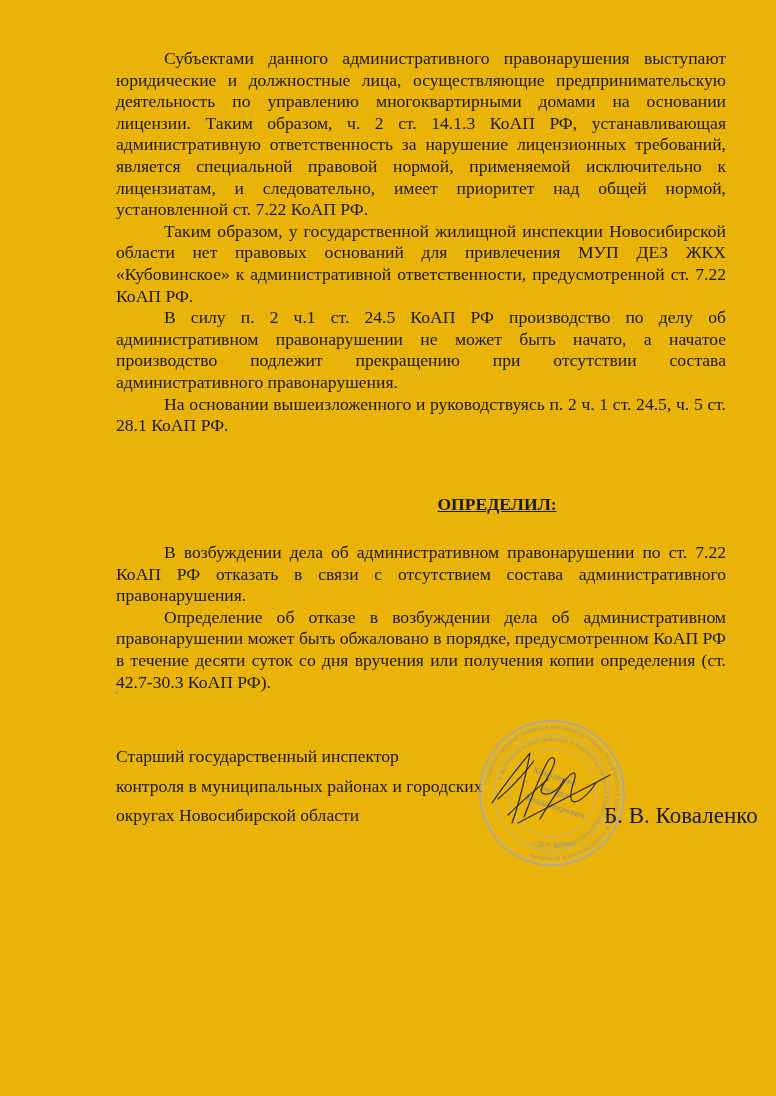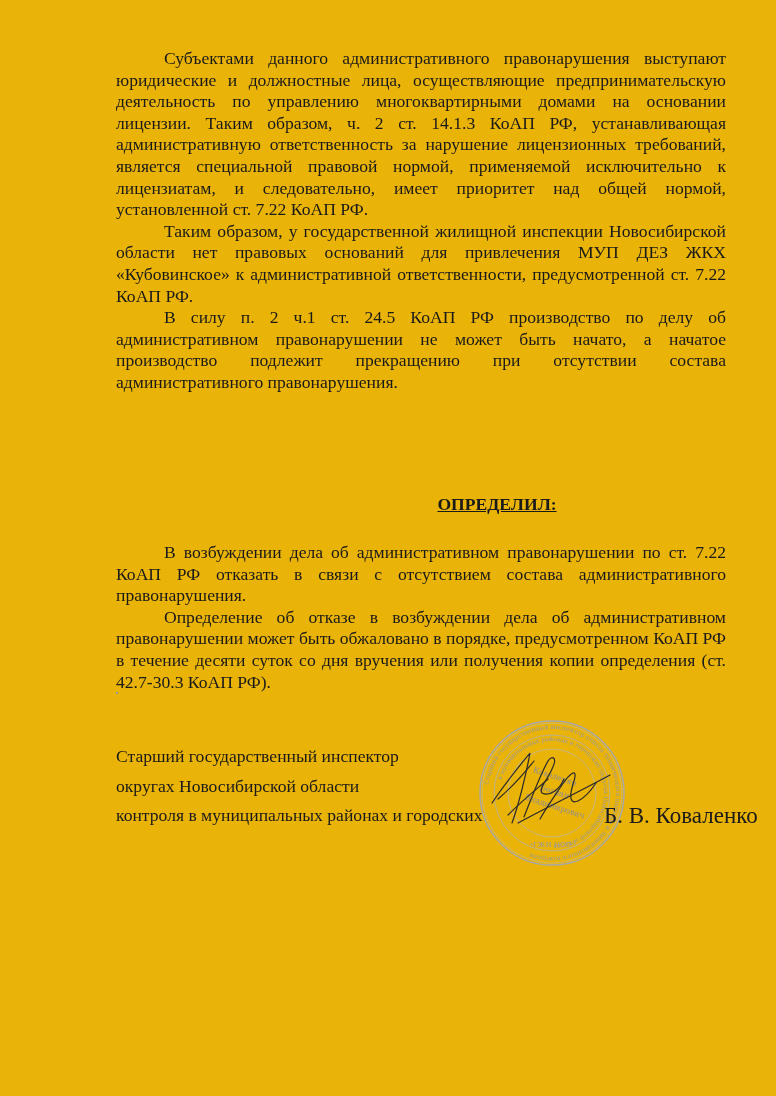--- a/index.html
+++ b/index.html
@@ -82,35 +82,36 @@
   </style>
 </head>
 <body>
 
 <div class="page">
 
   <div class="body-text" style="top:48px;">
     <p class="para">Субъектами данного административного правонарушения выступают юридические и должностные лица, осуществляющие предпринимательскую деятельность по управлению многоквартирными домами на основании лицензии. Таким образом, ч. 2 ст. 14.1.3 КоАП РФ, устанавливающая административную ответственность за нарушение лицензионных требований, является специальной правовой нормой, применяемой исключительно к лицензиатам, и следовательно, имеет приоритет над общей нормой, установленной ст. 7.22 КоАП РФ.</p>
     <p class="para">Таким образом, у государственной жилищной инспекции Новосибирской области нет правовых оснований для привлечения МУП ДЕЗ ЖКХ «Кубовинское» к административной ответственности, предусмотренной ст. 7.22 КоАП РФ.</p>
     <p class="para">В силу п. 2 ч.1 ст. 24.5 КоАП РФ производство по делу об административном правонарушении не может быть начато, а начатое производство подлежит прекращению при отсутствии состава административного правонарушения.</p>
+    <p class="para">На основании вышеизложенного и руководствуясь п. 2 ч. 1 ст. 24.5, ч. 5 ст. 28.1 КоАП РФ.</p>
   </div>
 
   <div class="heading">ОПРЕДЕЛИЛ:</div>
 
   <div class="body-text decision">
     <p class="para">В возбуждении дела об административном правонарушении по ст. 7.22 КоАП РФ отказать в связи с отсутствием состава административного правонарушения.</p>
     <p class="para">Определение об отказе в возбуждении дела об административном правонарушении может быть обжаловано в порядке, предусмотренном КоАП РФ в течение десяти суток со дня вручения или получения копии определения (ст. 42.7-30.3 КоАП РФ).</p>
   </div>
 
   <div class="dot-mark"></div>
 
   <div class="signature-block">
     <div>Старший государственный инспектор</div>
+    <div>контроля в муниципальных районах и городских</div>
     <div>округах Новосибирской области</div>
-    <div>контроля в муниципальных районах и городских</div>
   </div>
 
   <div class="stamp">
     <svg viewBox="0 0 148 148">
       <defs>
         <path id="outerArc" d="M 74,74 m -64,0 a 64,64 0 1,1 128,0 a 64,64 0 1,1 -128,0"></path>
         <path id="innerArc" d="M 74,74 m -52,0 a 52,52 0 1,1 104,0 a 52,52 0 1,1 -104,0"></path>
         <path id="bottomArc" d="M 30,100 A 52,52 0 0,0 118,100"></path>
       </defs>
       <circle cx="74" cy="74" r="72" fill="none" stroke="#a8a8a8" stroke-width="1.4"></circle>

